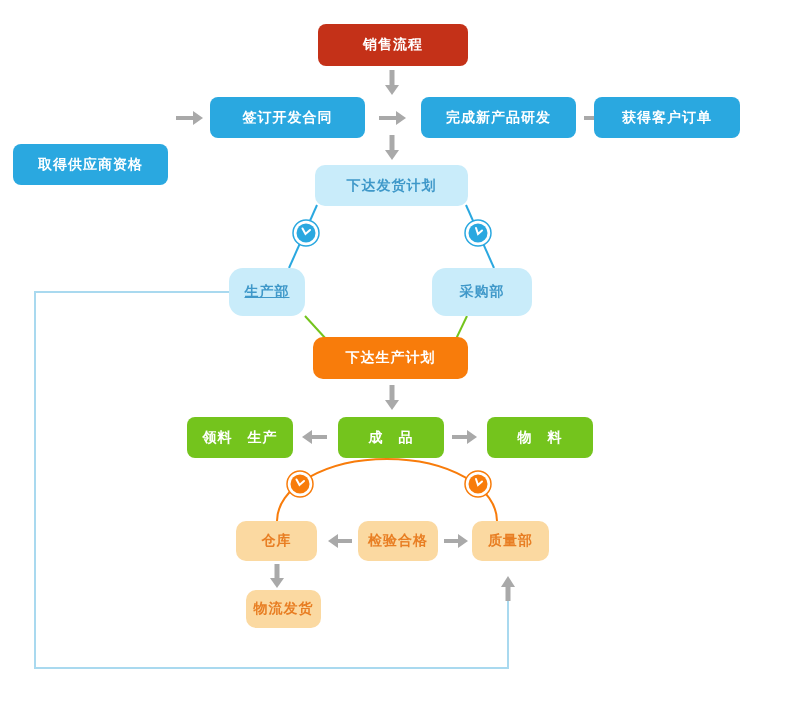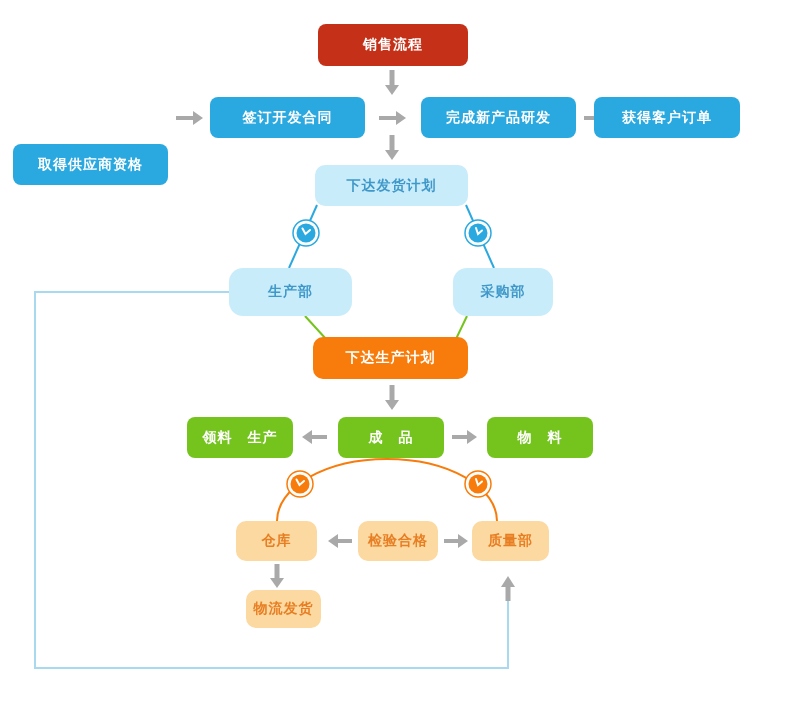--- a/index.html
+++ b/index.html
@@ -132,23 +132,23 @@
   <div class="node blue" style="left:13px;top:97px;width:155px;height:41px;margin-top:47px;">取得供应商资格</div>
 
   <div class="node blue" style="left:421px;top:97px;width:155px;height:41px;">完成新产品研发</div>
 
   <div class="node blue" style="left:210px;top:97px;width:155px;height:41px;">签订开发合同</div>
 
   <div class="node blue" style="left:594px;top:97px;width:146px;height:41px;">获得客户订单</div>
 
   <div class="node lblue" style="left:315px;top:165px;width:153px;height:41px;">下达发货计划</div>
 
-  <div class="node dept" style="left:229px;top:268px;width:123px;height:48px;">生产部</div>
+  <div class="node dept" style="left:229px;top:268px;width:76px;height:48px;text-decoration:underline;">生产部</div>
 
-  <div class="node dept" style="left:453px;top:268px;width:100px;height:48px;">采购部</div>
+  <div class="node dept" style="left:432px;top:268px;width:100px;height:48px;">采购部</div>
 
   <div class="node green" style="left:187px;top:417px;width:106px;height:41px;">领料　生产</div>
 
   <div class="node orange" style="left:313px;top:337px;width:155px;height:42px;">下达生产计划</div>
 
   <div class="node green" style="left:338px;top:417px;width:106px;height:41px;">成　品</div>
 
   <div class="node green" style="left:487px;top:417px;width:106px;height:41px;">物　料</div>
 
   <div class="node lorange" style="left:236px;top:521px;width:81px;height:40px;">仓库</div>

